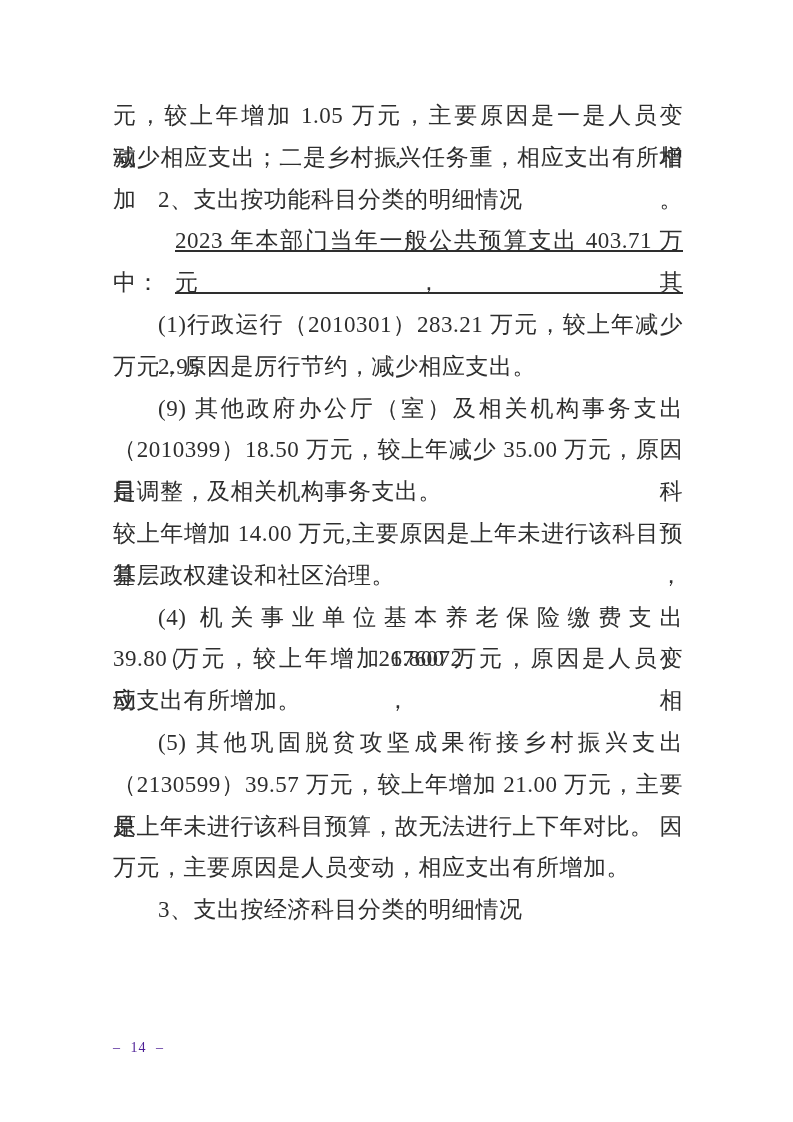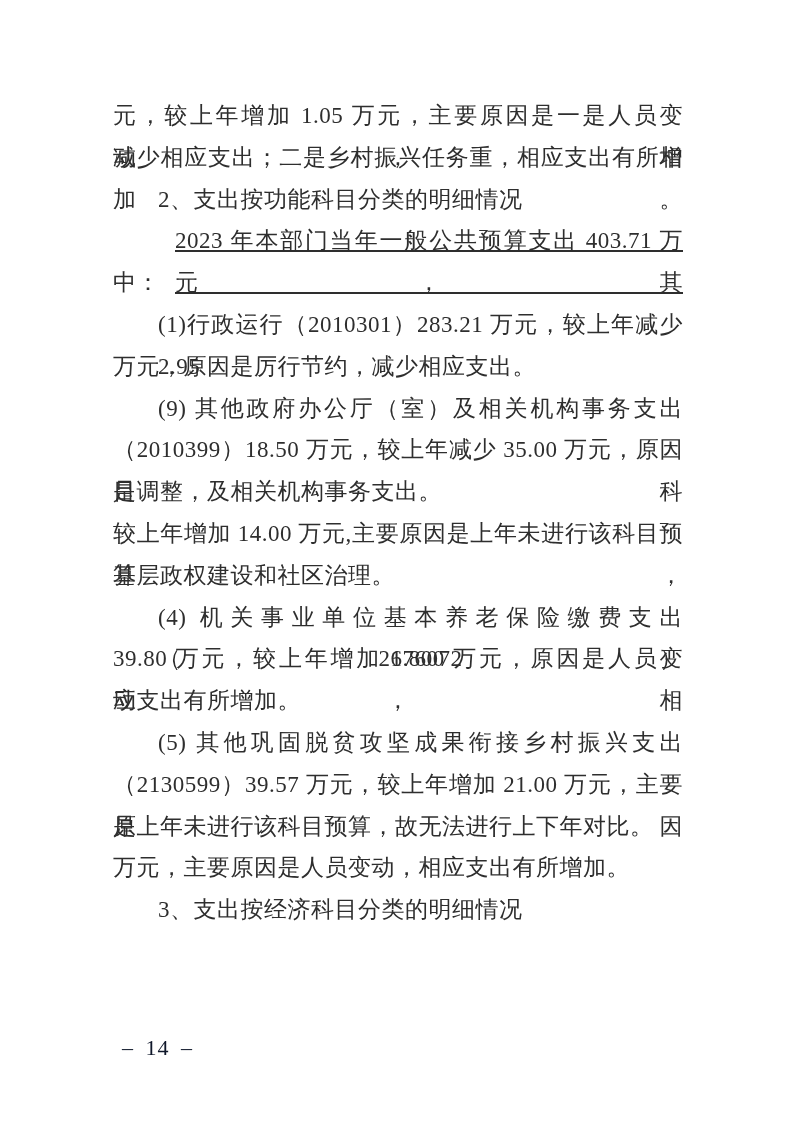--- a/index.html
+++ b/index.html
@@ -34,27 +34,27 @@
   
   .line.j {
     text-align: justify;
     text-align-last: justify;
   }
   
   .line.i1 { padding-left: 45px; }   
   .line.i2 { padding-left: 62px; text-decoration: underline; }   
   .footer {
     position: absolute;
-    left: 122px;
+    left: 113px;
     top: 1036px;
-    font-size: 22px;
+    font-size: 14px;
     line-height: 24px;
     letter-spacing: 1px;
     word-spacing: 5px;
-    color: #0f172a;
+    color: #4c1d95;
   }
 </style>
 </head>
 <body>
 
 <div class="page">
   <div class="content">
     <div class="line j">元，较上年增加 1.05 万元，主要原因是一是人员变动，相</div>
     <div class="line j">减少相应支出；二是乡村振兴任务重，相应支出有所增加。</div>
     <div class="line i1">2、支出按功能科目分类的明细情况</div>

